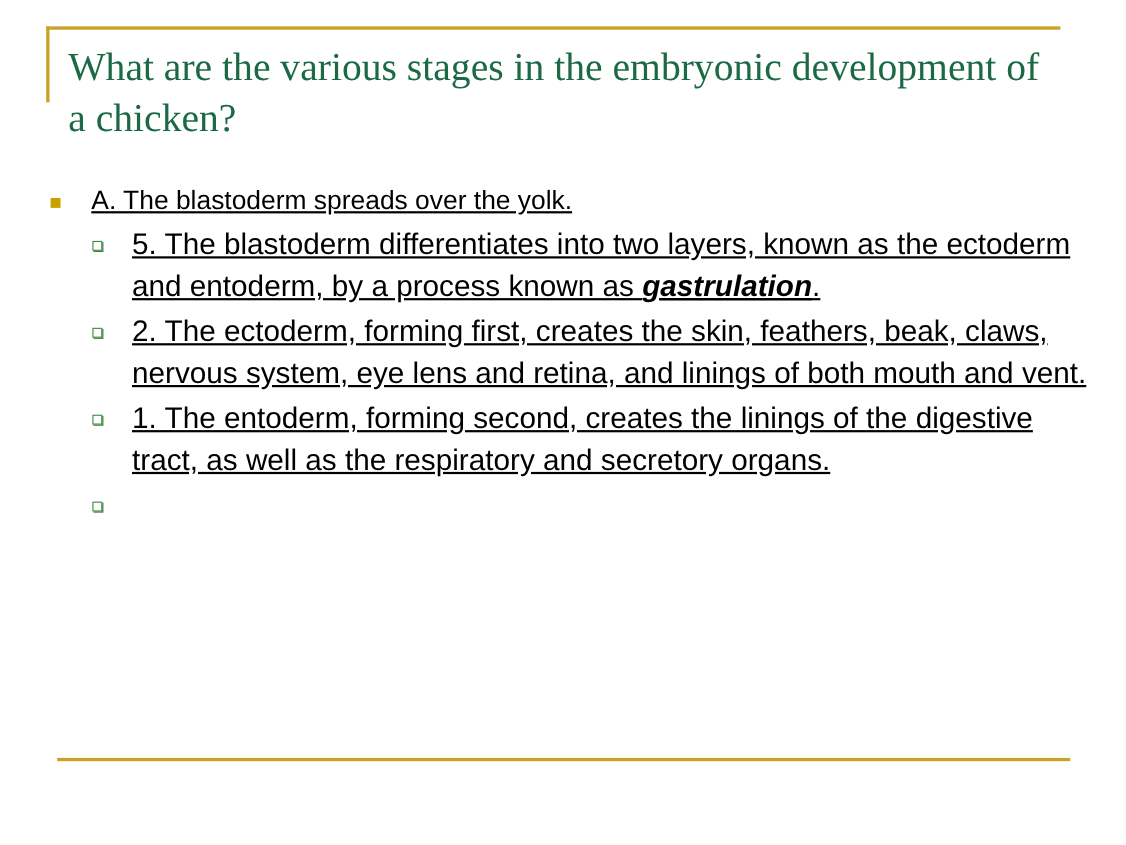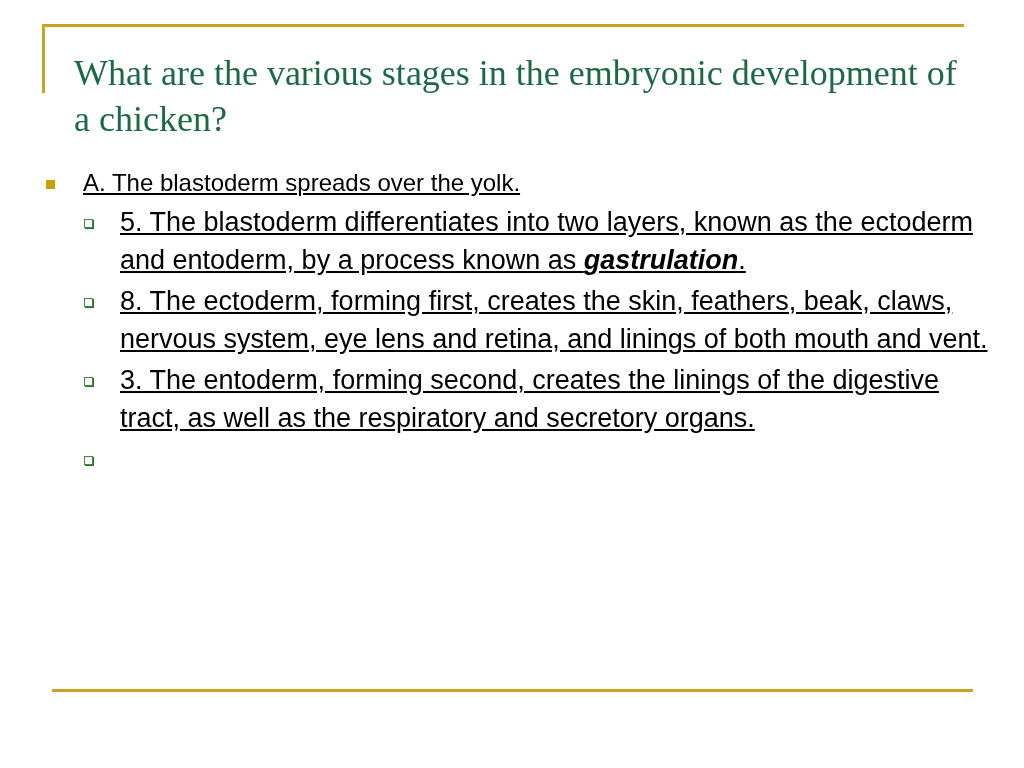--- a/index.html
+++ b/index.html
@@ -17,21 +17,21 @@
       background: #c9a227;
     }
     .bottom-rule {
       position: absolute; left: 52px; top: 689px; width: 921px; height: 3px;
       background: #c9a227;
     }
     .title {
       position: absolute; left: 62px; top: 38px; width: 900px;
       font-family: "Liberation Serif", "DejaVu Serif", serif;
       font-size: 36px; line-height: 46px; color: #1c6a45;
-      margin: 12px; font-weight: normal;
+      margin: 0; font-weight: normal;
     }
     .content {
       position: absolute; left: 0; top: 166px; width: 1024px; text-decoration: underline;
     }
     .lvl1 {
       position: relative; padding-left: 83px; font-size: 24px; line-height: 34px; color: #000;
       margin-bottom: 4px;
     }
     .lvl1 .bullet {
       position: absolute; left: 46px; top: 14px; width: 9px; height: 9px; background: #c9a000;
@@ -63,26 +63,26 @@
     <span>A. The blastoderm spreads over the yolk.</span>
   </div>
 
   <div class="lvl2">
     <span class="bullet"></span>
     <span>5. The blastoderm differentiates into two layers, known as the ectoderm and entoderm, by a process known as </span><span class="em">gastrulation</span><span>.</span>
   </div>
 
   <div class="lvl2">
     <span class="bullet"></span>
-    <span>8. The ectoderm, forming first, creates the skin, feathers, beak, claws, nervous system, eye lens and retina, and linings of both mouth and vent.</span>
+    <span>2. The ectoderm, forming first, creates the skin, feathers, beak, claws, nervous system, eye lens and retina, and linings of both mouth and vent.</span>
   </div>
 
   <div class="lvl2">
     <span class="bullet"></span>
-    <span>3. The entoderm, forming second, creates the linings of the digestive tract, as well as the respiratory and secretory organs.</span>
+    <span>1. The entoderm, forming second, creates the linings of the digestive tract, as well as the respiratory and secretory organs.</span>
   </div>
 
   <div class="lvl2">
     <span class="bullet"></span>
   </div>
 </div>
 
 <div class="bottom-rule"></div>
 
 </body></html>

